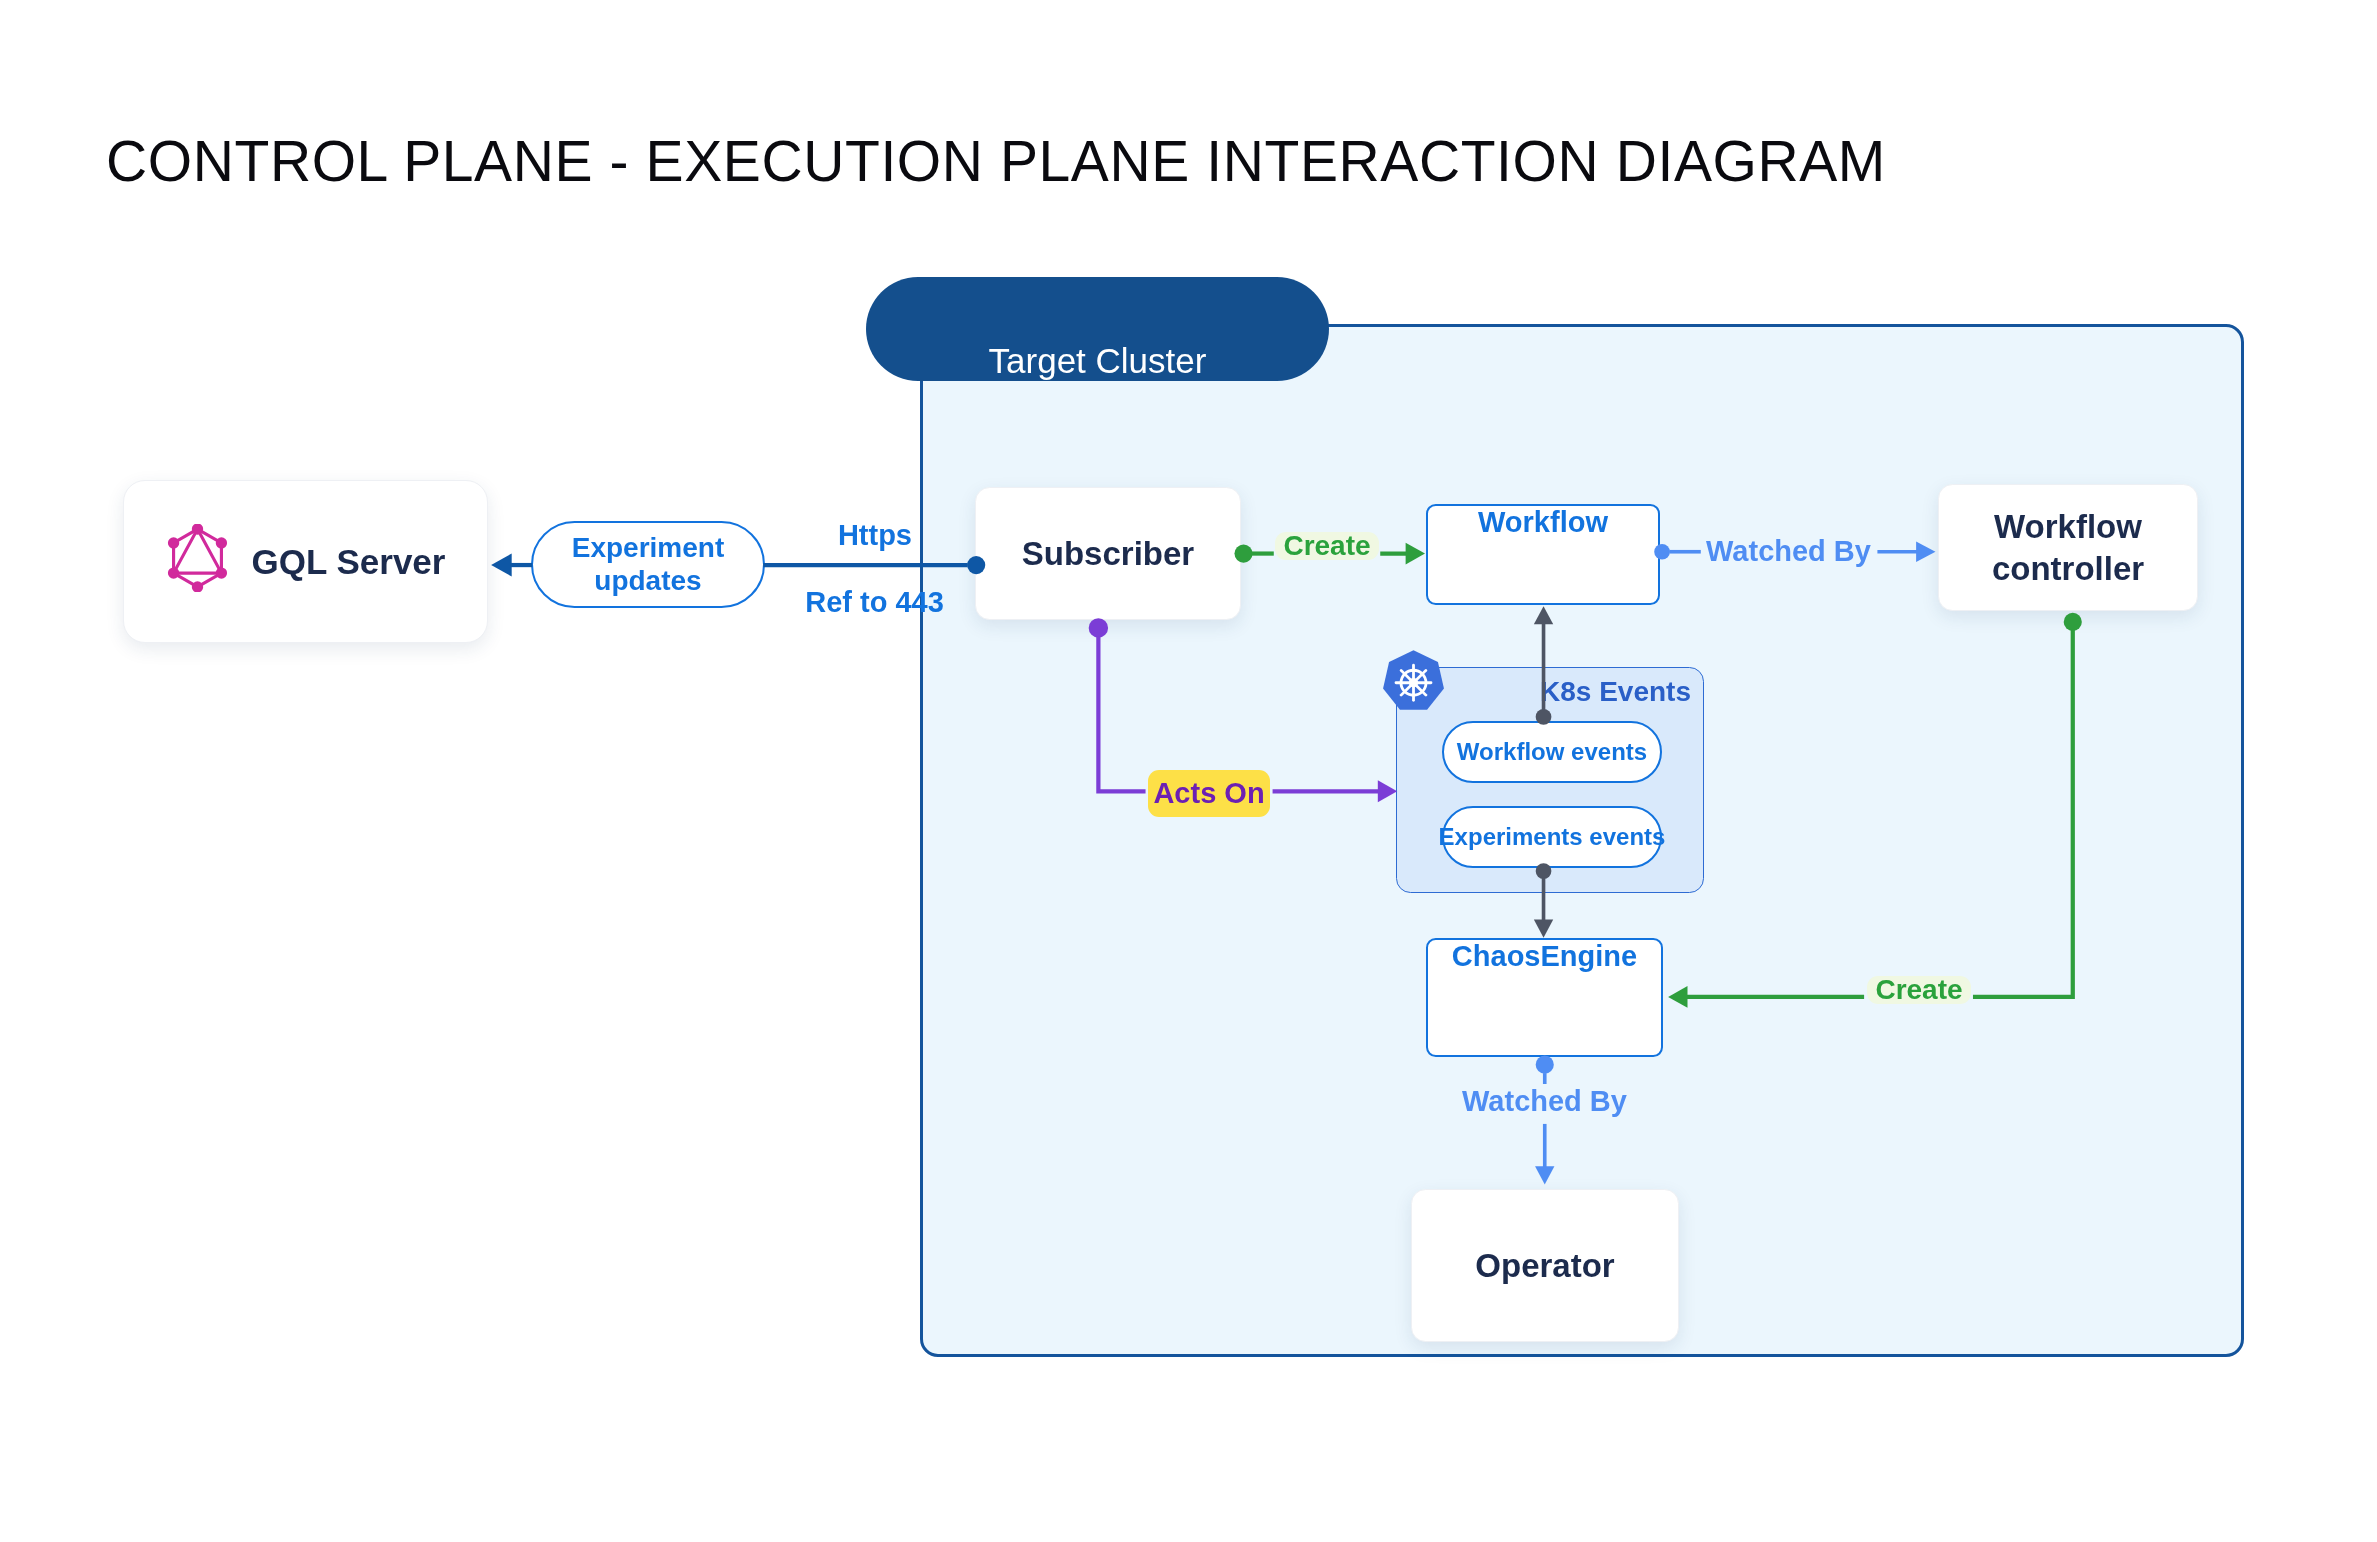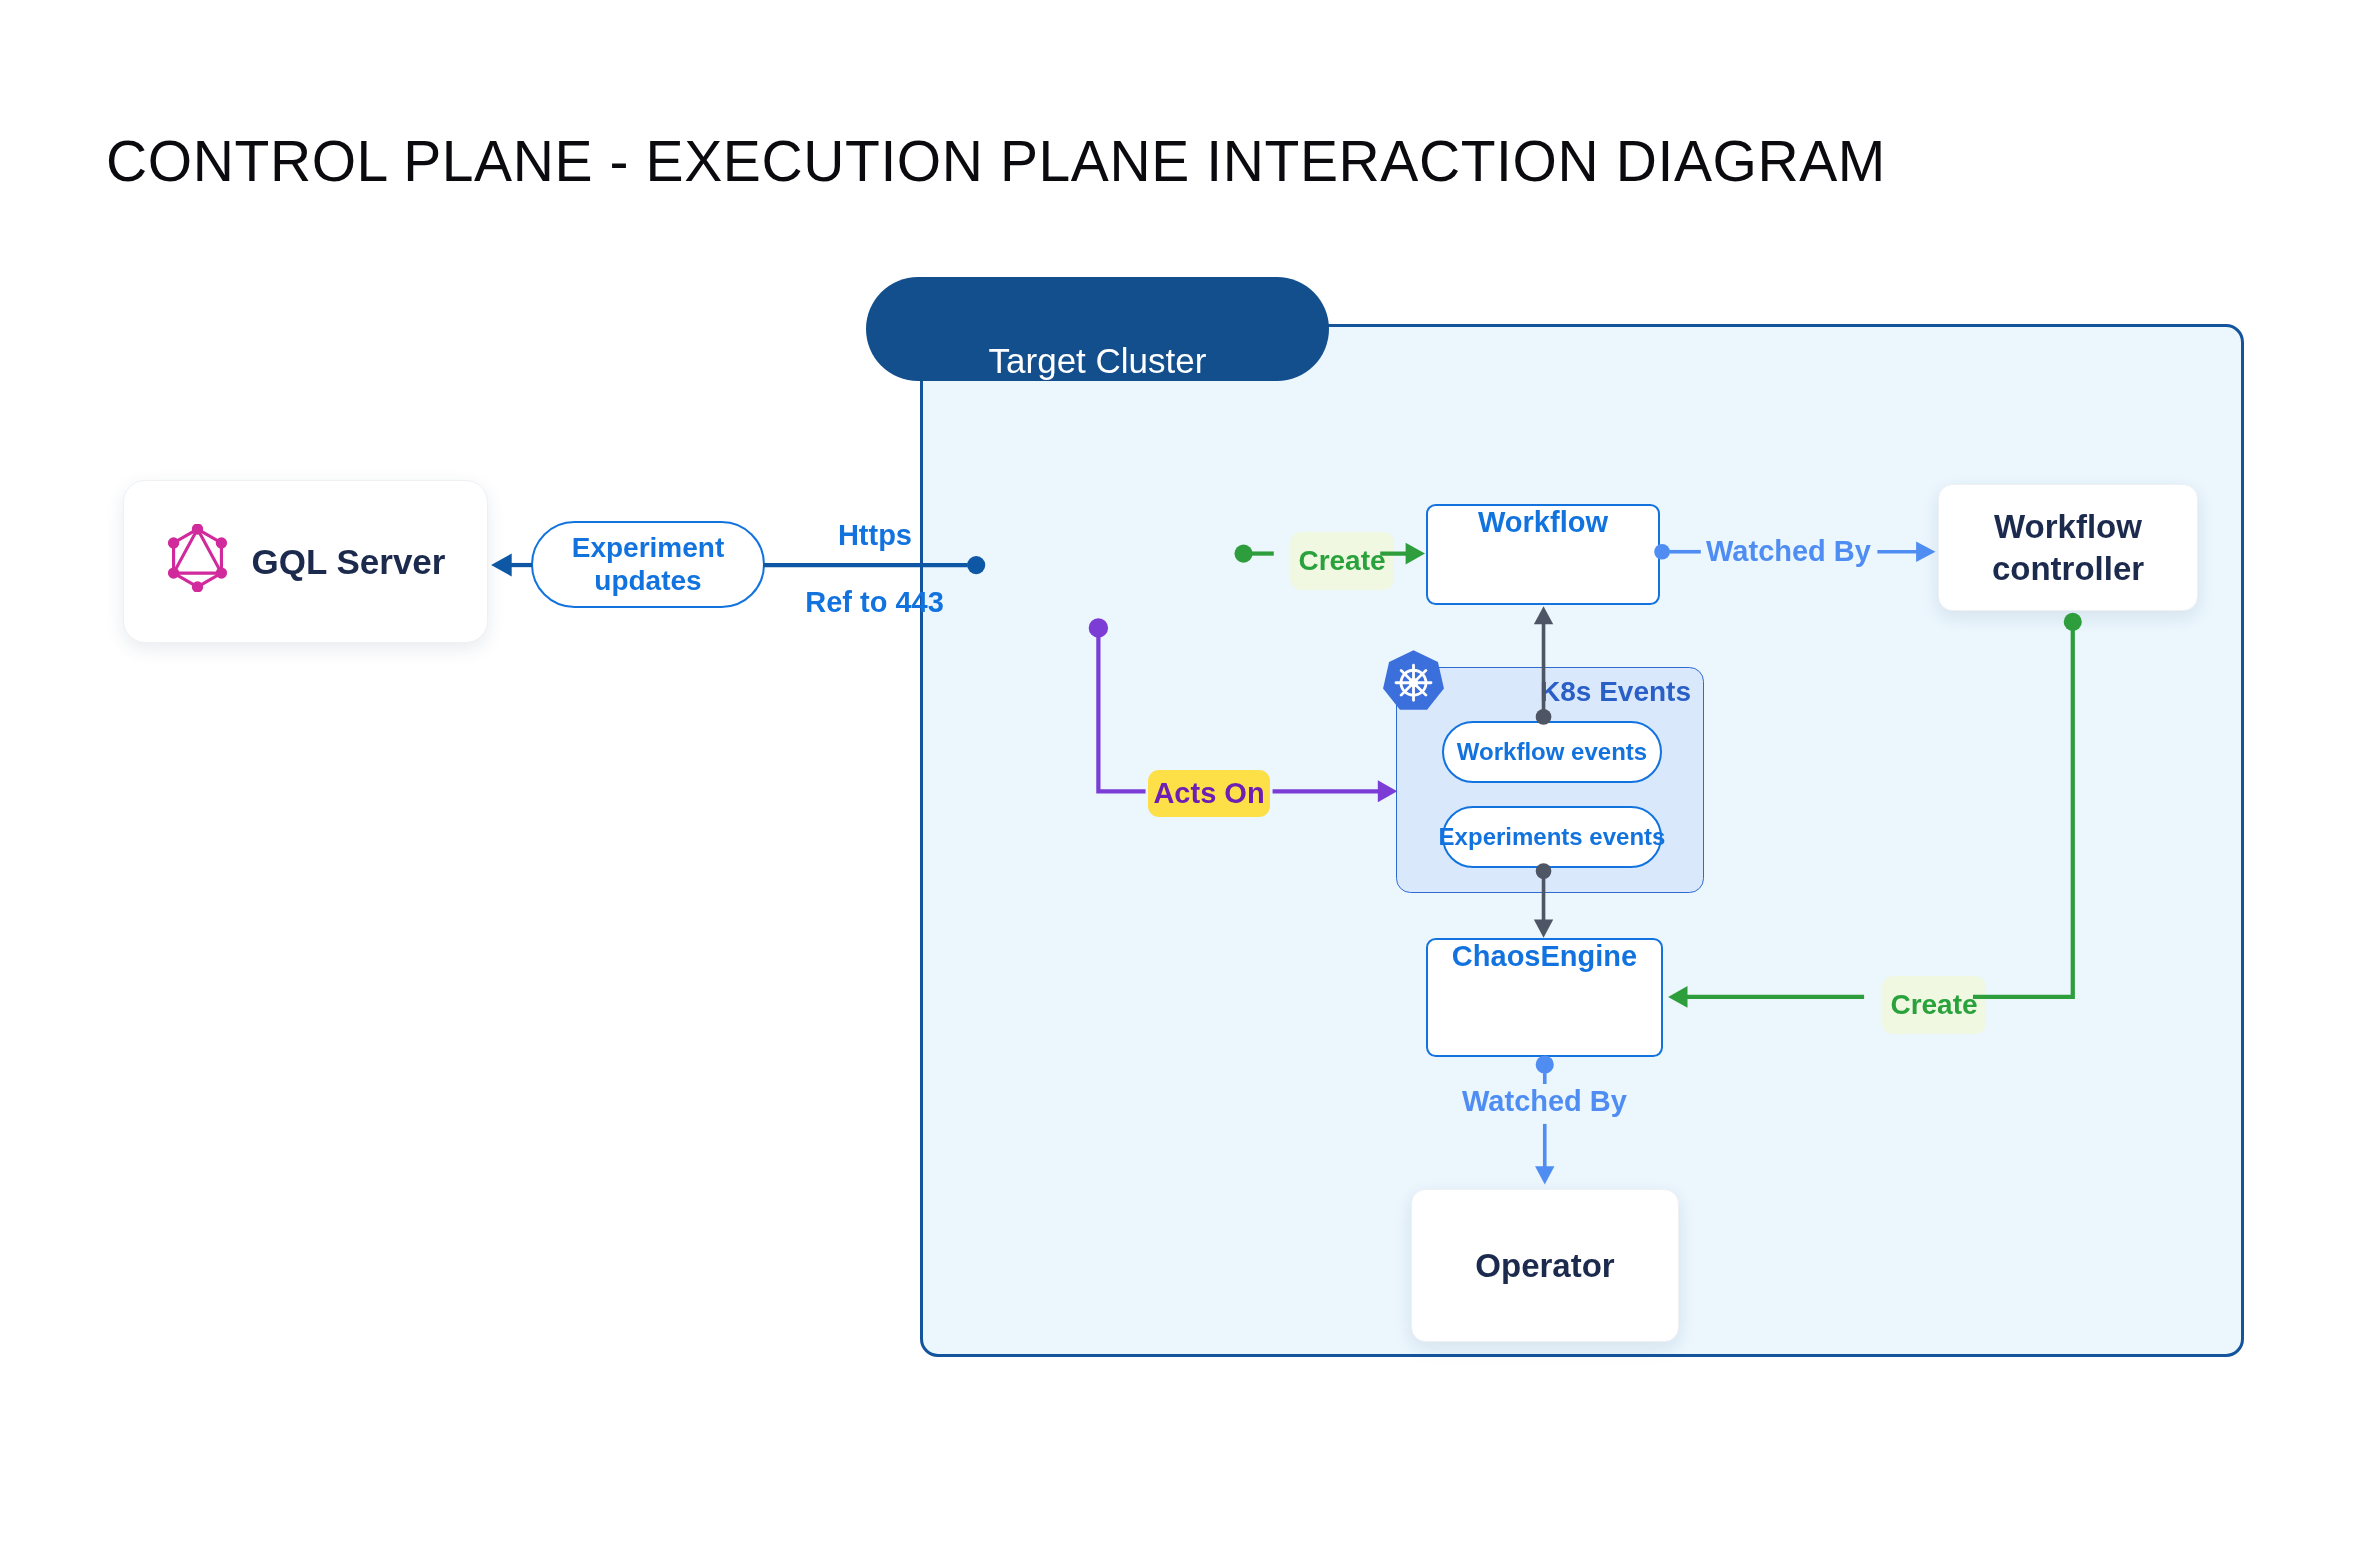--- a/index.html
+++ b/index.html
@@ -60,22 +60,22 @@
   
   .edge-label{position:absolute;z-index:4;font-weight:600;}
   .oval{
     left:531px;top:521px;width:234px;height:87px;background:#ffffff;border:2.4px solid #1273DE;border-radius:44px;
     box-sizing:border-box;display:flex;align-items:center;justify-content:center;text-align:center;
     color:#1273DE;font-size:28px;line-height:1.15;padding:0 24px;
   }
   .https{left:799px;top:519px;width:113px;text-align:right;color:#1273DE;font-size:29px;}
   .ref443{left:799px;top:586px;width:151px;text-align:center;color:#1273DE;font-size:29px;white-space:nowrap;}
   .create-pill{
-    width:104px;height:58px;background:#F0F8E2;border-radius:11px;
-    display:flex;align-items:center;justify-content:center;color:#2AA23C;font-size:28px;margin-left:15px;
+    width:104px;height:28px;background:#F0F8E2;border-radius:11px;
+    display:flex;align-items:center;justify-content:center;color:#2AA23C;font-size:28px;
   }
   .create-top{left:1275px;top:532px;}
   .create-bottom{left:1867px;top:976px;}
   .acts-on{
     left:1148px;top:770px;width:122px;height:47px;background:#fde047;border-radius:11px;
     display:flex;align-items:center;justify-content:center;color:#6C1FB4;font-size:29px;
   }
   .watched-top{left:1701px;top:535px;width:175px;text-align:center;color:#4F8DF3;font-size:29px;white-space:nowrap;}
   .watched-bottom{left:1454px;top:1085px;width:181px;text-align:center;color:#4F8DF3;font-size:29px;white-space:nowrap;}
   .connectors{position:absolute;left:0;top:0;width:2377px;height:1542px;z-index:5;pointer-events:none;}
@@ -105,20 +105,23 @@
         <circle cx="88" cy="30" r="9" fill="#D12A9C"></circle>
         <circle cx="88" cy="78" r="9" fill="#D12A9C"></circle>
         <circle cx="50" cy="100" r="9" fill="#D12A9C"></circle>
         <circle cx="12" cy="78" r="9" fill="#D12A9C"></circle>
         <circle cx="12" cy="30" r="9" fill="#D12A9C"></circle>
       </svg>
     </span>
     <span>GQL Server</span>
   </div>
 
+  <div class="card subscriber">
+    <span>Subscriber</span>
+  </div>
 
   <div class="bluebox workflow">
     <span>Workflow</span>
   </div>
 
   <div class="card wf-controller">
     <span>Workflow controller</span>
   </div>
 
   <div class="bluebox chaos">

